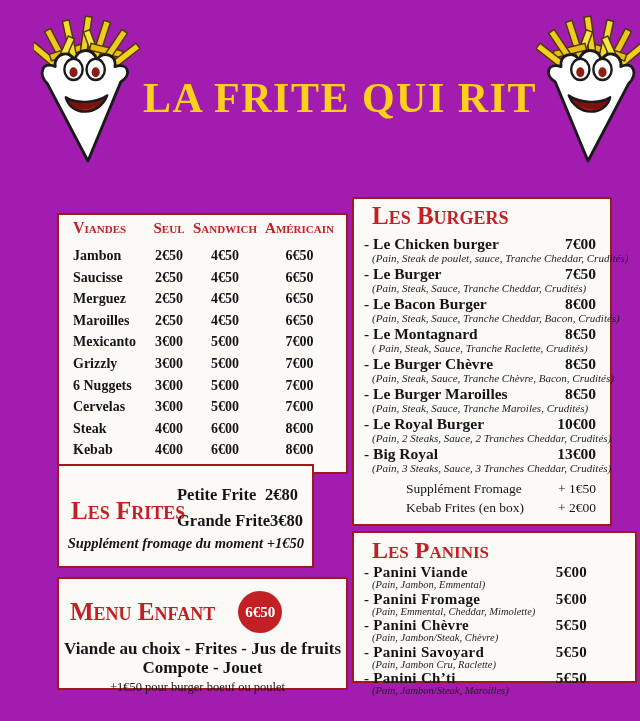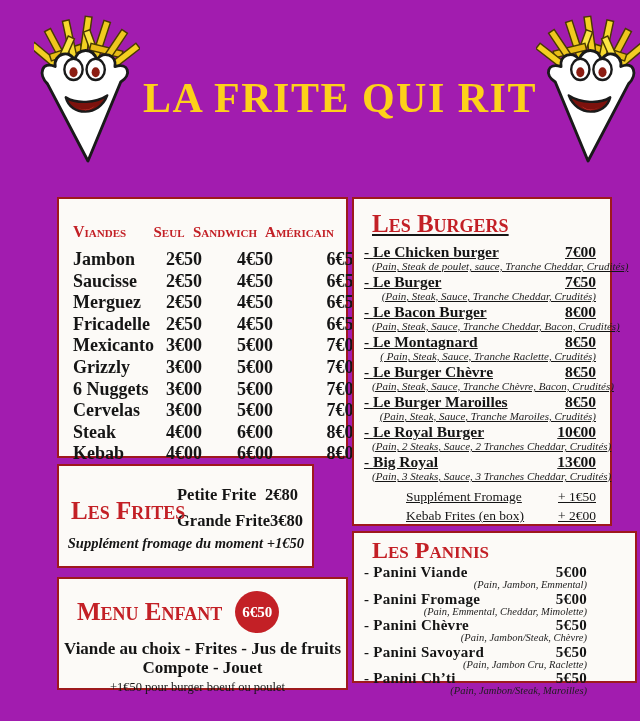--- a/index.html
+++ b/index.html
@@ -21,54 +21,54 @@
   
   .panel {
     position:absolute; background:#FCFAF7;
     border:2px solid #9E191D;
   }
   .section-head {
     color:#C32026; font-weight:bold; font-variant:small-caps;
     font-size:25px; line-height:26px; white-space:nowrap;
   }
   
-  #panel-viandes { left:57px; top:197px; width:291px; height:261px; padding:24px 10px 0 14px; }
+  #panel-viandes { left:57px; top:213px; width:291px; height:261px; padding:4px 10px 0 14px; }
   .vrow { display:grid; grid-template-columns:78px 36px 76px 73px; align-items:baseline; }
   .vrow .c { text-align:center; white-space:nowrap; }
   .vhead { margin-bottom:8px; }
   .vhead span {
     color:#C32026; font-weight:bold; font-variant:small-caps;
     font-size:15px; white-space:nowrap;
   }
   .vhead .h-name { font-size:16px; }
-  .vbody .vrow { font-weight:bold; font-size:18px; line-height:21.6px;gap:15px; }
+  .vbody .vrow { font-weight:bold; font-size:14px; line-height:21.6px; }
   
   #panel-frites { left:57px; top:464px; width:257px; height:104px; }
   .frites-head { position:absolute; left:12px; top:32px; }
   .frites-items { margin:16px 14px 0 118px; }
   .frites-row { display:flex; justify-content:space-between; font-weight:bold; font-size:16.5px; line-height:26px; white-space:nowrap; }
   .frites-note { position:absolute; right:8px; bottom:14px; font-weight:bold; font-size:14.5px; white-space:nowrap;font-style:italic; }
   
   #panel-enfant { left:57px; top:577px; width:291px; height:113px; padding-top:11px; }
-  .enfant-headrow { display:flex; align-items:center; margin-left:18px; gap:13px; height:44px; }
+  .enfant-headrow { display:flex; align-items:center; margin-left:11px; gap:23px; height:44px; }
   .price-badge {
     width:44px; height:42px; border-radius:50%; background:#C32026;
     color:#fff; font-weight:bold; font-size:15px;
     display:flex; align-items:center; justify-content:center; flex:0 0 auto;
   }
   .enfant-lines { margin-top:5px; text-align:center; font-weight:bold; font-size:17px; line-height:19px; }
   .enfant-note { margin-top:3px; text-align:center; padding-right:10px; font-size:12.5px; }
   
-  #panel-burgers { left:352px; top:197px; width:260px; height:329px; padding:12px 14px 0 10px;text-decoration:underline; }
+  #panel-burgers { left:352px; top:197px; width:260px; height:329px; padding:4px 14px 0 10px; }
   #panel-burgers .section-head { margin:0 0 7px 8px; }
   .bitem { margin-bottom:2px; }
   .item-row { display:flex; justify-content:space-between; font-weight:bold; white-space:nowrap; }
   .bitem .item-row { font-size:15.5px; line-height:16px; }
   .item-name::before { content:"- "; }
-  .item-desc { font-style:italic; color:#1d1d1d; margin-left:8px; white-space:nowrap;text-align:right; }
+  .item-desc { font-style:italic; color:#1d1d1d; margin-left:8px; white-space:nowrap; }
   .bitem .item-desc { font-size:11px; line-height:12px; }
   .extras { margin-top:5px; }
   .extra-row { display:flex; justify-content:flex-end; font-size:13.5px; line-height:19px;align-items:flex-end; }
   .extra-label { width:132px; }
   .extra-price { width:58px; text-align:right; }
   
   #panel-paninis { left:352px; top:531px; width:285px; height:152px; padding:4px 48px 0 10px; }
   #panel-paninis .section-head { margin:0 0 2px 8px; font-size:24px; }
   .pitem { margin-bottom:1px; }
   .pitem .item-row { font-size:15px; line-height:15px; letter-spacing:0.3px; }
@@ -142,21 +142,21 @@
         </div>
 
         <div class="vrow">
           <span>Merguez</span>
           <span class="c">2€50</span>
           <span class="c">4€50</span>
           <span class="c">6€50</span>
         </div>
 
         <div class="vrow">
-          <span>Fricadelle</span>
+          <span>Maroilles</span>
           <span class="c">2€50</span>
           <span class="c">4€50</span>
           <span class="c">6€50</span>
         </div>
 
         <div class="vrow">
           <span>Mexicanto</span>
           <span class="c">3€00</span>
           <span class="c">5€00</span>
           <span class="c">7€00</span>

